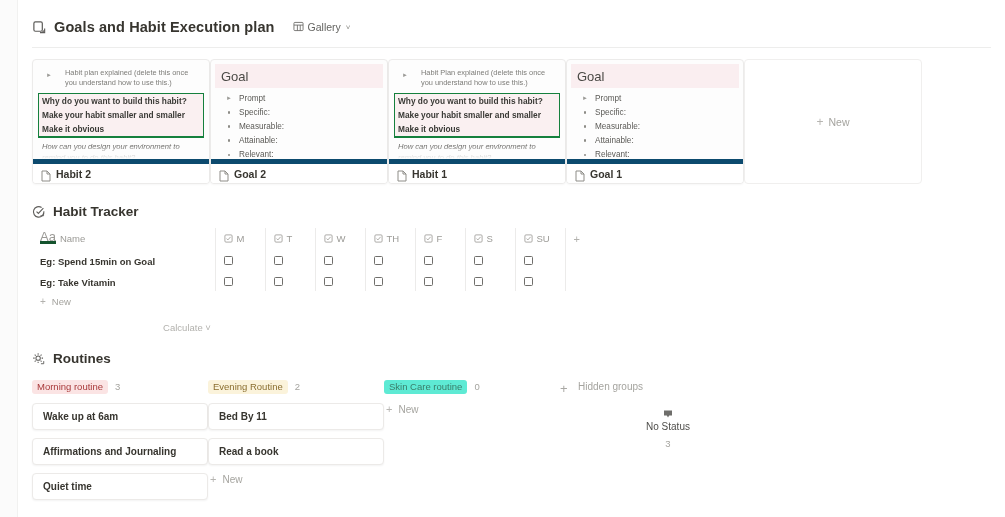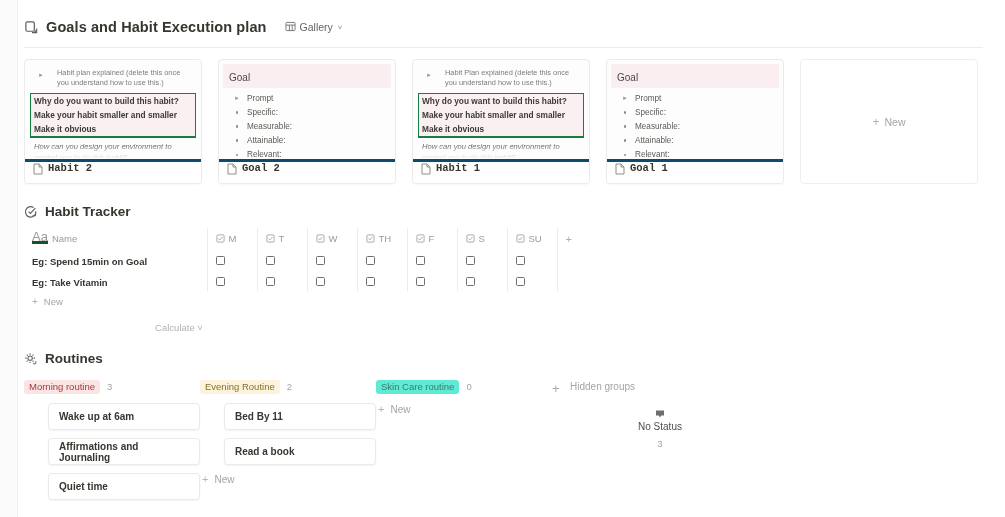--- a/index.html
+++ b/index.html
@@ -10,66 +10,66 @@
     color: #37352f;
     overflow: hidden;
   }
   .page { position: relative; width: 1005px; height: 517px; background:#fff; }
 
   
   .left-gutter {
     position:absolute; left:0; top:0; width:18px; height:517px;
     background:#fbfbfb; border-right:1px solid #f1f1f0;
   }
-  .content { position:absolute; left:10px; top:0; width:987px; height:517px; }
+  .content { position:absolute; left:18px; top:0; width:987px; height:517px; }
 
   
   .header { display:flex; align-items:center; gap:7px; padding:16px 0 0 14px; }
   .db-icon { width:15px; height:15px; flex:none; color:#5f5e5b; }
   .db-title { font-size:14.5px; font-weight:700; color:#37352f; letter-spacing:.1px; }
   .view-pill { display:flex; align-items:center; gap:4px; margin-left:7px; padding:2px 4px; border-radius:3px; }
   .view-pill svg { width:11px; height:11px; color:#6b6a66; }
   .view-label { font-size:10.5px; color:#646461; }
   .chev { font-size:8px; color:#8d8d88; margin-left:1px; }
 
   .hr { height:1px; background:#ededec; margin:9px 14px 0 14px; }
 
   
-  .gallery { display:flex; gap:16px; padding:11px 14px 0 14px; }
+  .gallery { display:flex; padding:11px 14px 0 14px; }
   .gcard {
     width:178px; height:125px;
     border:1px solid #ecebea; border-radius:4px;
     background:#fdfdfd; overflow:hidden;
     display:flex; flex-direction:column;
     box-shadow:0 1px 2px rgba(15,15,15,.035);
   }
   .gcard-body { flex:1; padding:7px 9px 0 9px; overflow:hidden; position:relative; }
   .gcard-foot {
-    height:24px; background:#ffffff; border-top:3px solid #0c4a6e;
-    display:flex; align-items:flex-start; gap:5px; padding:0 8px;font-family:Liberation Mono, monospace;
+    height:24px; background:#ffffff; border-top:5px solid #0c4a6e;
+    display:flex; align-items:center; gap:5px; padding:0 8px;
   }
   .pg-icon { width:10px; height:12px; flex:none; color:#8e8d88; }
   .gcard-foot-label { font-size:10.5px; font-weight:700; color:#37352f; }
 
   
   .toggle-row { display:flex; gap:6px; align-items:flex-start; padding:1px 0 2px 4px; }
   .tri { width:7px; flex:none; font-size:6px; color:#9b9a96; line-height:12px; padding-top:1px; }
   .toggle-text { font-size:7.4px; color:#7c7b77; line-height:10px; padding-left:6px; }
   .hl-line {
     font-size:8.3px; font-weight:600; color:#3a3a36; line-height:10px;
     background:#faf0f1; padding:2px 3px; margin:0 -3px;
   }
   .hl-wrap { background:#15803d; margin:3px -4px 0 -4px; padding:1px 4px 2px 4px; }
   .ital { font-size:7.6px; font-style:italic; color:#63625f; line-height:10.5px; margin-top:4px; }
   .fade { position:absolute; left:0; right:0; bottom:0; height:14px;
           background:linear-gradient(to bottom, rgba(253,253,253,0), #fdfdfd); }
 
   
   .goal-band { background:#faeef0; padding:3px 6px; margin:-3px -5px 3px -5px; }
-  .goal-band span { font-size:10px; color:#4a4945; }
+  .goal-band span { font-size:13px; color:#4a4945; }
   .g-item { display:flex; align-items:center; gap:7px; padding:2.6px 0 2.6px 6px; }
   .g-tri { width:6px; font-size:6px; color:#9b9a96; flex:none; }
   .g-dot { width:6px; flex:none; display:flex; justify-content:center; }
   .g-dot i { display:block; width:2.5px; height:2.5px; border-radius:50%; background:#8c8b86; }
   .g-label { font-size:8.2px; color:#5b5a56; }
 
   .newcard {
     width:178px; height:125px; border:1px solid #f0efee; border-radius:4px;
     background:#fff; display:flex; align-items:center; justify-content:center; gap:5px;
   }
@@ -108,21 +108,20 @@
   
   .board { display:flex; margin-top:12px; }
   .bcol { width:176px; }
   .bcol-head { display:flex; align-items:center; gap:7px; height:17px; }
   .tag { font-size:9.5px; padding:1.5px 5px; border-radius:3px; white-space:nowrap; }
   .tag-count { font-size:9.5px; color:#a5a49f; }
   .bcard {
     background:#fff; border:1px solid #eceae8; border-radius:4px;
     height:27px; display:flex; align-items:center; padding:0 10px; margin-top:8px;
     box-shadow:0 1px 2px rgba(15,15,15,.05);
-    margin-left:24px;
   }
   .bcard span { font-size:10px; font-weight:700; color:#37352f; }
   .bnew { display:flex; align-items:center; gap:6px; margin-top:8px; padding-left:2px; }
   .bnew .plus { font-size:11px; color:#b6b5b1; }
   .bnew span { font-size:10px; color:#a5a49f; }
   .addcol { width:18px; padding-top:1px; }
   .addcol .plus { font-size:13px; color:#a9a8a4; }
   .hidden-col { width:180px; }
   .hidden-title { font-size:10px; color:#a5a49f; height:17px; display:flex; align-items:center; }
   .hidden-row { display:flex; align-items:center; gap:6px; margin-top:10px;flex-direction:column; }

